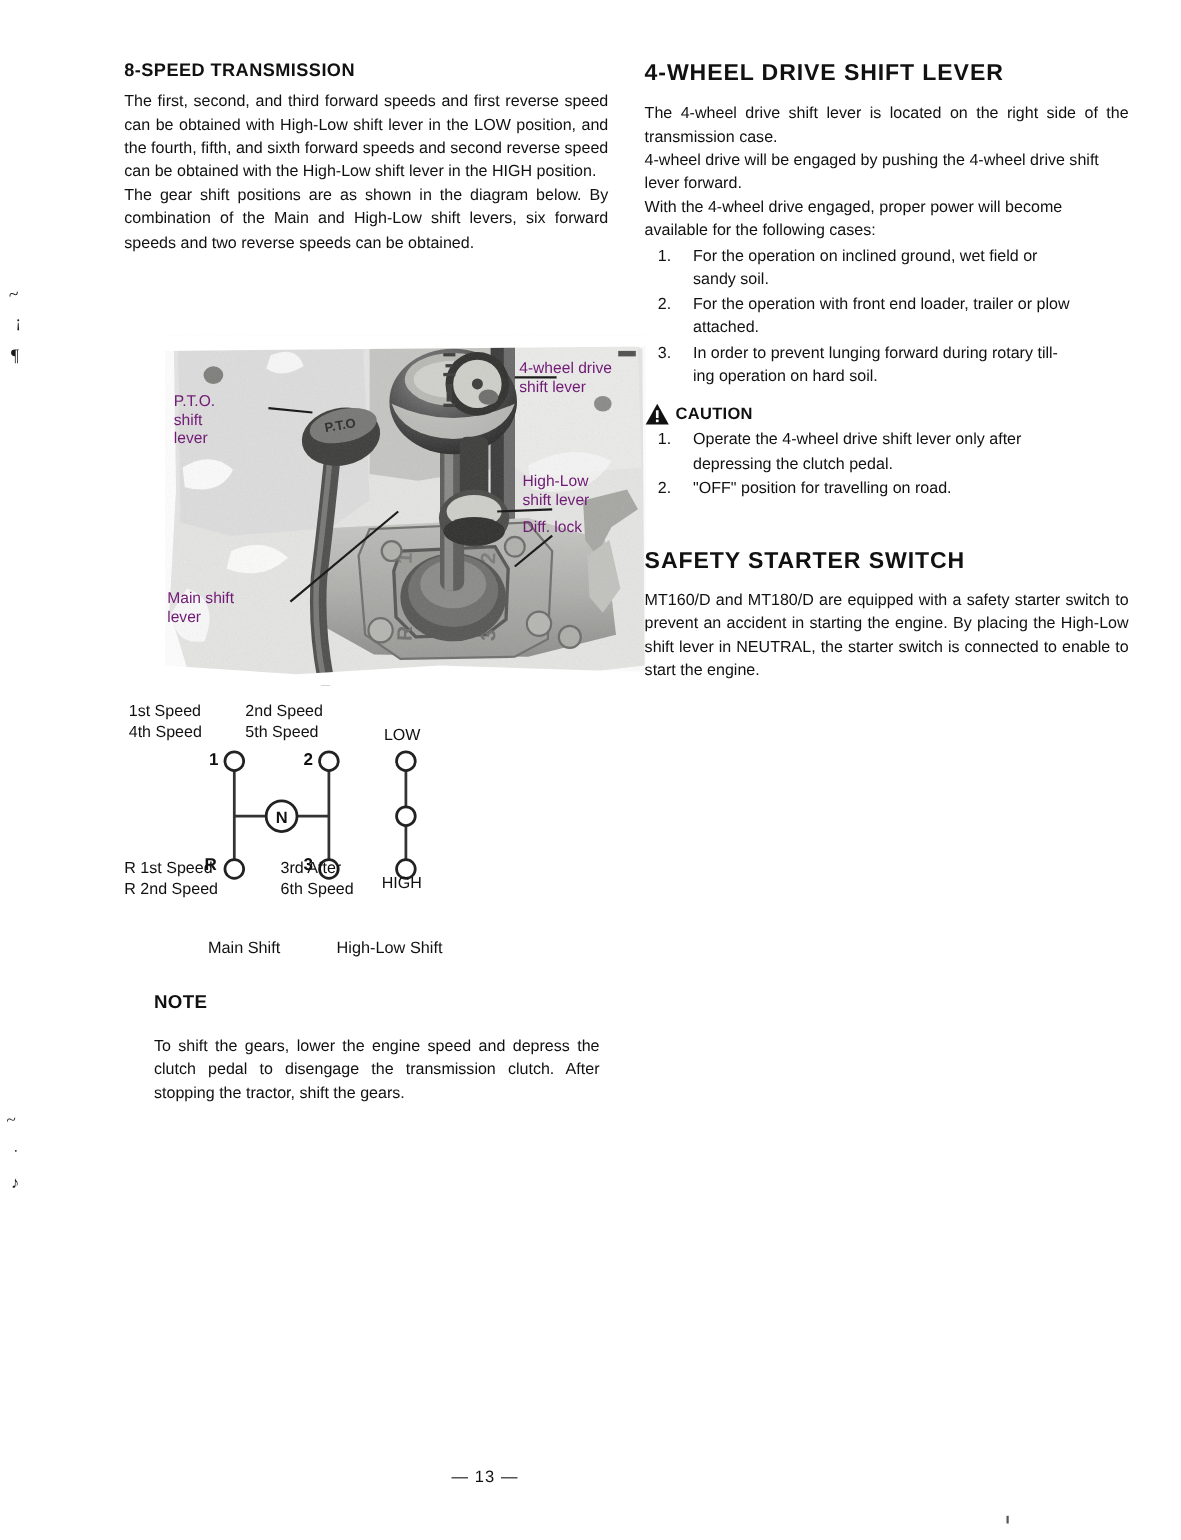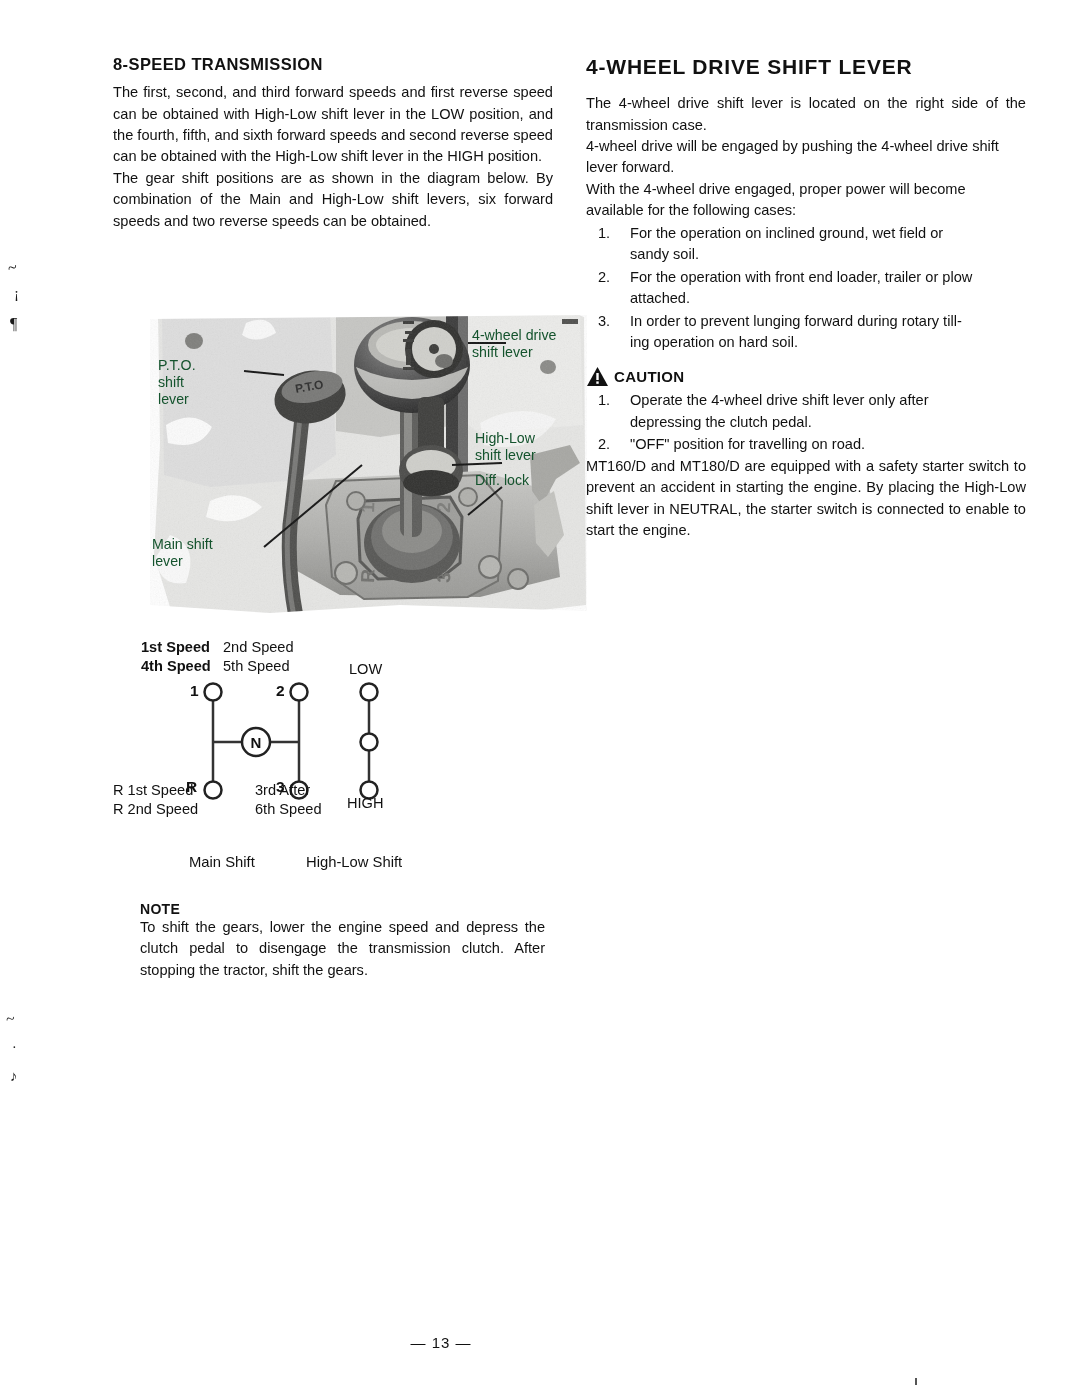--- a/index.html
+++ b/index.html
@@ -93,21 +93,21 @@
   #photo-canvas {
     position: absolute;
     inset: 0;
     width: 100%;
     height: 100%;
   }
   .callout {
     position: absolute;
     font-size: 14.2px;
     line-height: 1.2;
-    color: #14532d;
+    color: #701a75;
     white-space: nowrap;
   }
   #callout-pto        { left: 8px;   top: 52px; }
   #callout-main       { left: 2px;   top: 231px; }
   #callout-4wd        { left: 322px; top: 22px; }
   #callout-highlow    { left: 325px; top: 125px; }
   #callout-difflock   { left: 325px; top: 167px; }
 
   
   #shift-diagrams {
@@ -117,21 +117,21 @@
     width: 340px;
     height: 240px;
   }
   .diag-label {
     position: absolute;
     font-size: 14.6px;
     line-height: 1.28;
     white-space: nowrap;
   }
   .diag-label.bold { font-weight: bold; font-size: 15.5px; }
-  #lbl-col1-top  { left: 28px;  top: 0px; font-weight: bold; }
+  #lbl-col1-top  { left: 4px;  top: 0px; }
   #lbl-col2-top  { left: 110px; top: 0px; }
   #lbl-col1-bot  { left: 0px;   top: 143px; }
   #lbl-col2-bot  { left: 142px; top: 143px; }
   #lbl-1   { left: 77px;  top: 43px; }
   #lbl-2   { left: 163px; top: 43px; }
   #lbl-R   { left: 73px;  top: 139px; }
   #lbl-3   { left: 163px; top: 139px; }
   #lbl-low   { left: 236px; top: 22px; }
   #lbl-high  { left: 234px; top: 156px; }
   #cap-main     { left: 76px;  top: 215px; font-size: 14.8px;}
@@ -143,24 +143,24 @@
   }
 
   
   #note-block {
     position: absolute;
     left: 140px;
     top: 901px;
     width: 405px;
   }
   #note-block .note-title {
-    font-size: 14px;
+    font-size: 17px;
     font-weight: bold;
     letter-spacing: 0.3px;
-    margin-bottom: 0;
+    margin-bottom: 20px;
   }
 
   
   #page-footer {
     position: absolute;
     left: 0;
     top: 1334px;
     width: 882px;
     text-align: center;
     font-size: 15px;
@@ -439,20 +439,21 @@
       <span class="num">1.</span>
       <span class="txt">Operate the 4-wheel drive shift lever only after</span>
       <span class="last">depressing the clutch pedal.</span>
     </li>
     <li>
       <span class="num">2.</span>
       <span class="last">"OFF" position for travelling on road.</span>
     </li>
   </ul>
 
+  <h2 class="big-head" style="margin-top:42px;">SAFETY STARTER SWITCH</h2>
   <p class="body">MT160/D and MT180/D are equipped with a safety starter switch to prevent an accident in starting the engine. By placing the High-Low shift lever in NEUTRAL, the starter switch is connected to enable to start the engine.</p>
 </div>
 
 <div class="margin-mark" id="mark-a">~</div>
 <div class="margin-mark" id="mark-b">¡</div>
 <div class="margin-mark" id="mark-c">¶</div>
 <div class="margin-mark" id="mark-d">~</div>
 <div class="margin-mark" id="mark-e">·</div>
 <div class="margin-mark" id="mark-f">♪</div>
 <div id="mark-g"></div>

